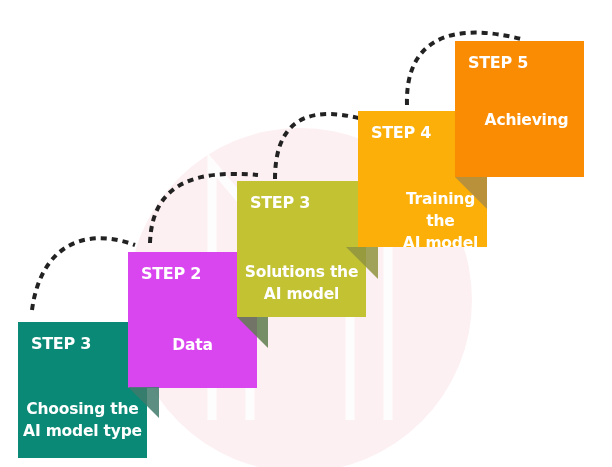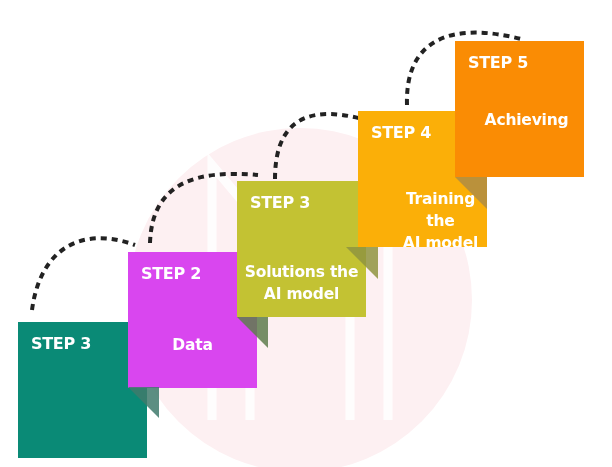--- a/index.html
+++ b/index.html
@@ -37,20 +37,24 @@
     <path d="M32 310 C 40 250, 80 225, 135 245"></path>
     <path d="M150 243 C 152 180, 200 170, 258 175"></path>
     <path d="M275 179 C 275 110, 320 100, 395 130"></path>
     <path d="M407 105 C 405 40, 450 20, 525 40"></path>
   </g>
 </svg>
 
 <div class="step s1" style="background: rgb(10, 138, 118);">
   <div class="fold" style="top:0;border-width:0;"></div>
   <div class="label">STEP 3</div>
+  <div class="desc">
+    <div>Choosing  the</div>
+    <div>AI model type</div>
+  </div>
 </div>
 
 <div class="step s2" style="background: #d946ef;">
   <div class="label">STEP 2</div>
   <div class="desc">
     <div>Data</div>
   </div>
 </div>
 
 <div class="step s3" style="background: rgb(195, 194, 51);">

